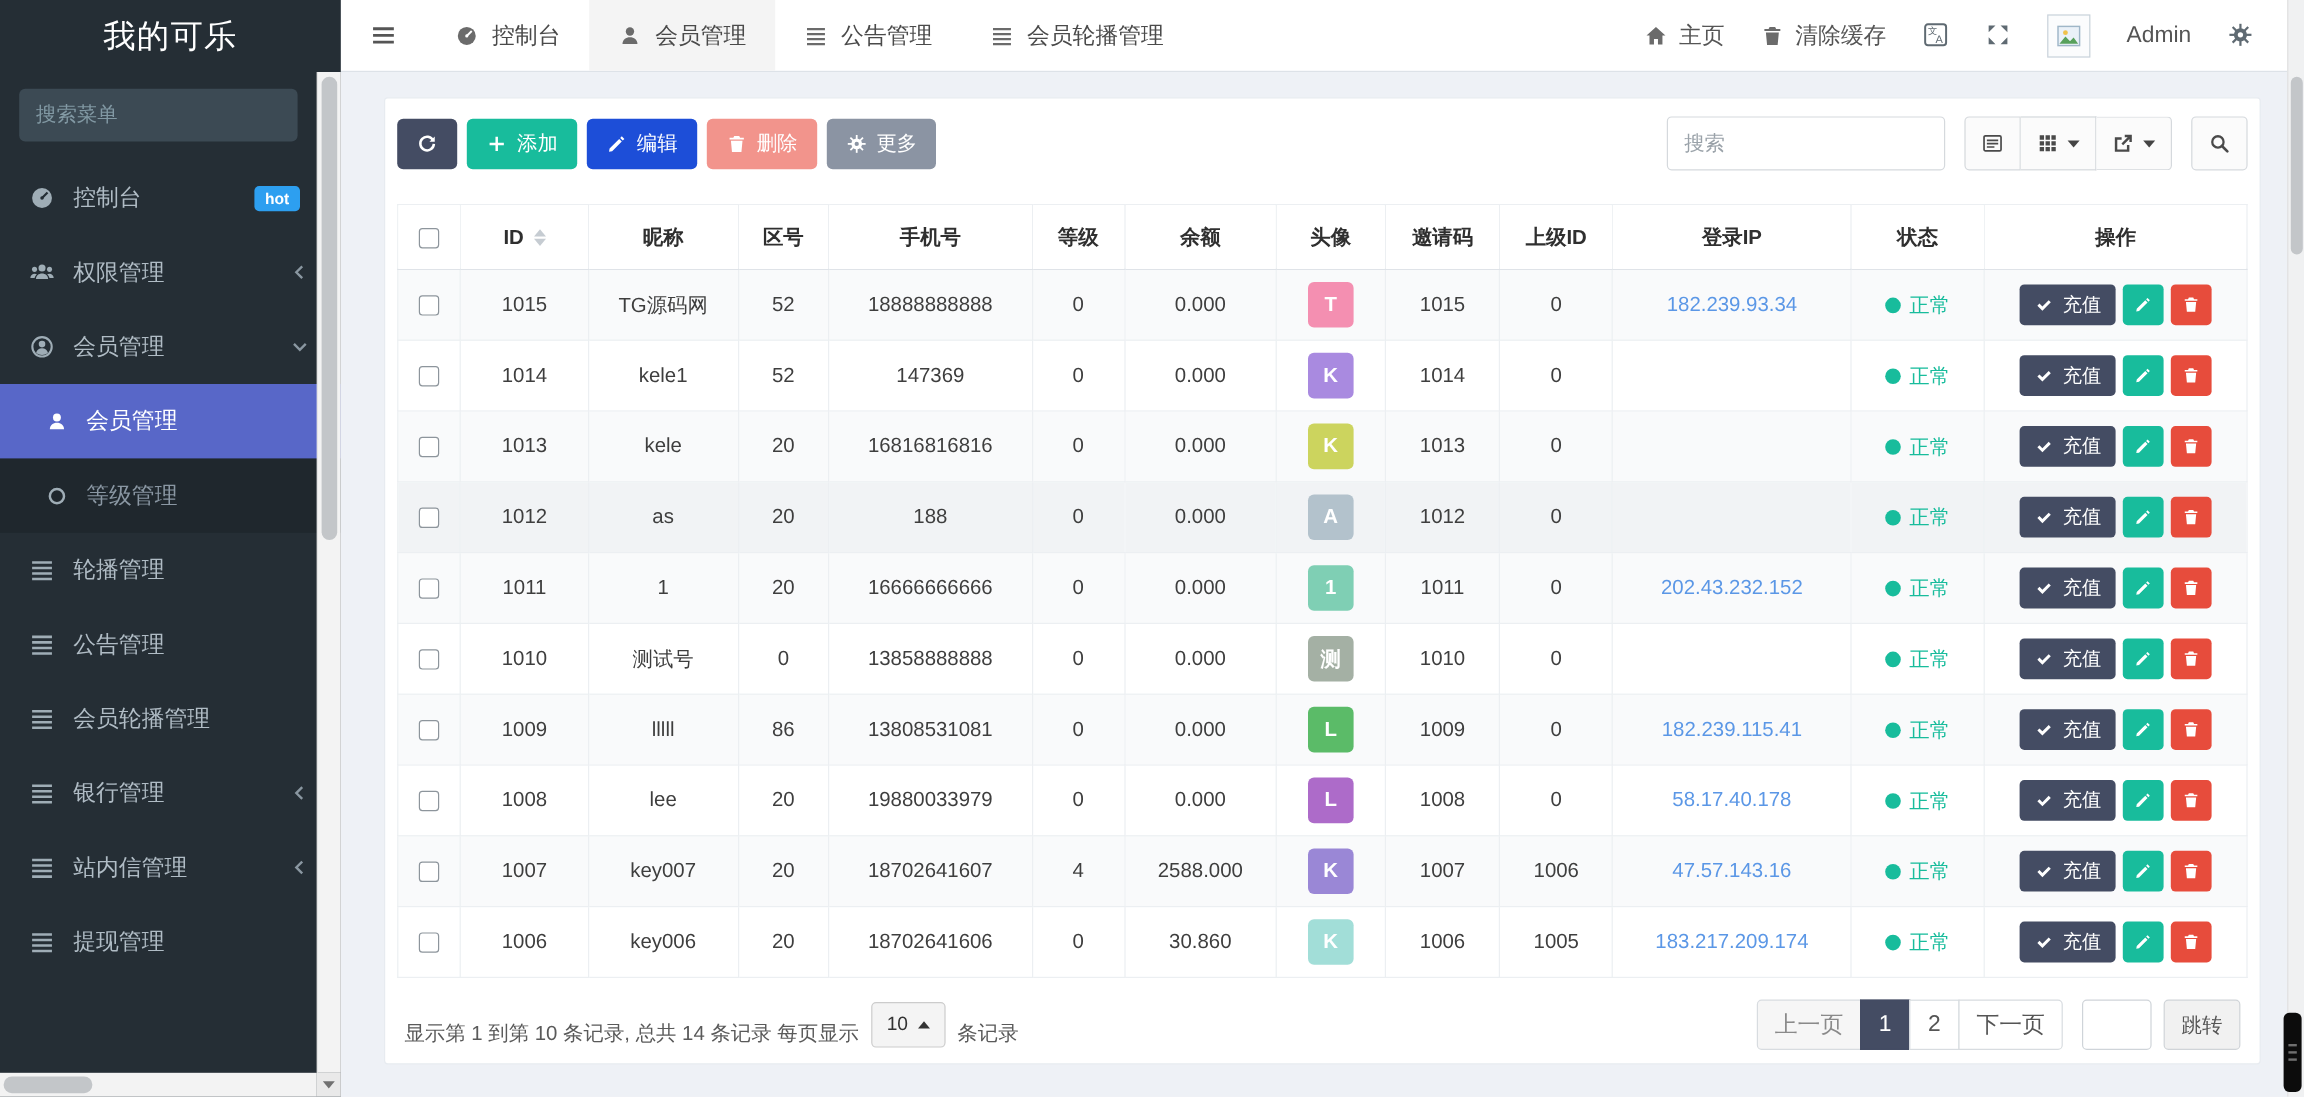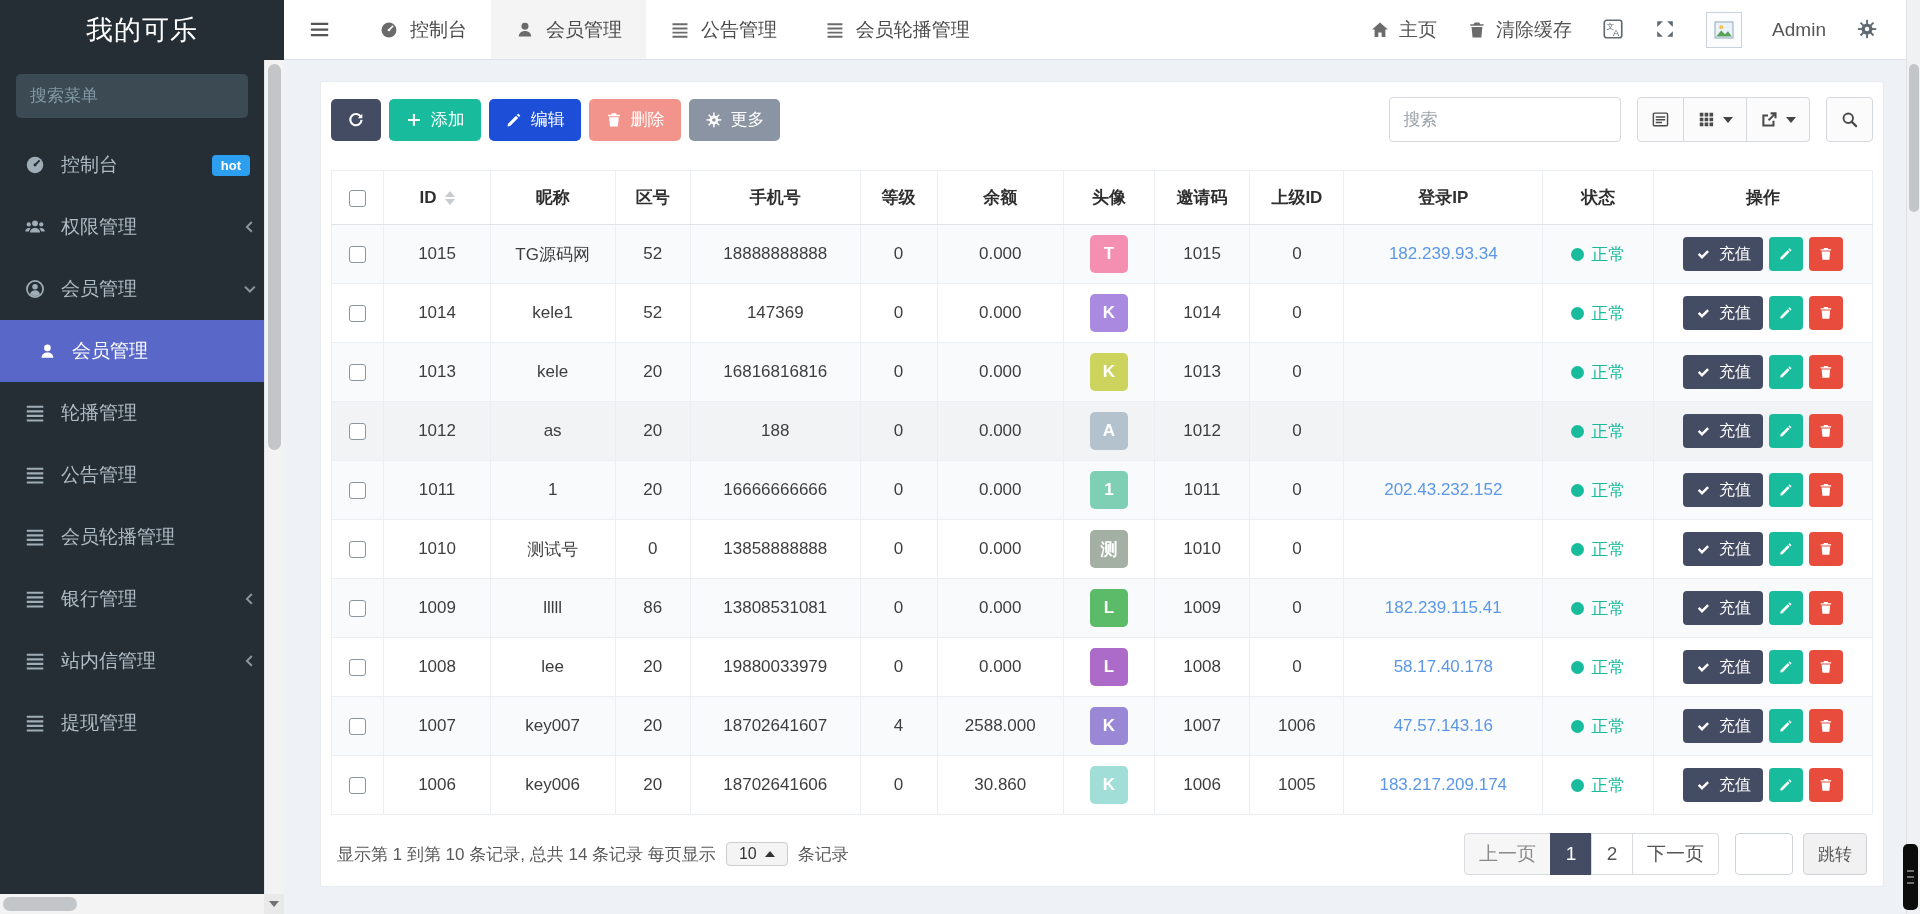--- a/index.html
+++ b/index.html
@@ -92,21 +92,21 @@
   .dot { width:13px; height:13px; border-radius:50%; background:#18bc9c; display:inline-block; }
   .ops-wrap { display:inline-flex; align-items:center; gap:6px; }
   .btn-recharge { height:34px; background:#444c63; color:#fff; border:none; border-radius:4px; font-size:16px; font-family:inherit; display:inline-flex; align-items:center; gap:7px; padding:0 12px; cursor:pointer; }
   .btn-sq { width:34px; height:34px; border:none; border-radius:4px; color:#fff; display:inline-flex; align-items:center; justify-content:center; cursor:pointer; font-size:15px; }
   .btn-sq.edit { background:#18bc9c; }
   .btn-sq.del { background:#e74c3c; }
 
   
   .tfoot { display:flex; align-items:center; margin-top:18px; padding:0 6px; }
   .summary { font-size:17px; color:#5a5a5a; display:flex; align-items:flex-end; gap:10px; }
-  .pagesize { height:24px; min-width:62px; border:1px solid #ccc; border-radius:4px; background:#f4f4f4; display:inline-flex; align-items:center; justify-content:center; gap:8px; padding:0 10px; font-size:16px; color:#333; cursor:pointer; }
+  .pagesize { height:38px; min-width:62px; border:1px solid #ccc; border-radius:4px; background:#f4f4f4; display:inline-flex; align-items:center; justify-content:center; gap:8px; padding:0 10px; font-size:16px; color:#333; cursor:pointer; }
   .pager { margin-left:auto; display:flex; align-items:center; }
   .pg { min-width:42px; height:42px; border:1px solid #d8dce0; background:#fff; color:#555; font-size:19px; display:inline-flex; align-items:center; justify-content:center; padding:0 14px; cursor:pointer; margin-left:-1px; }
   .pg.first { border-radius:4px 0 0 4px; margin-left:0; background:#f6f6f6; color:#8a8a8a; }
   .pg.last { border-radius:0 4px 4px 0; }
   .pg.active { background:#444c63; border-color:#444c63; color:#fff; }
   .jump-input { width:58px; height:42px; border:1px solid #cfd4d9; border-radius:4px; margin-left:16px; font-size:17px; padding:0 8px; outline:none; }
   .btn-jump { height:42px; border:1px solid #d0d4d8; background:#f1f1f1; border-radius:4px; color:#555; font-size:17px; font-family:Liberation Serif, serif; padding:0 14px; margin-left:10px; cursor:pointer; }
 
   
   .pg-vscroll { position:absolute; right:0; top:0; bottom:0; width:14px; background:#f0f1f2; border-left:1px solid #e0e0e0; z-index:5; }
@@ -165,20 +165,26 @@
             <path fill="none" stroke="currentColor" stroke-width="3" d="M4.5 8.5 12 16l7.5-7.5"></path>
           </svg>
       </a>
       <div class="sb-sub">
         <a class="sb-item active">
           <svg class="ic" viewBox="0 0 24 24">
               <circle cx="12" cy="7.5" r="4.2"></circle>
               <path d="M4.5 20c0-4.2 3.4-6.8 7.5-6.8s7.5 2.6 7.5 6.8z"></path>
             </svg>
           <span class="lbl">会员管理</span>
+        </a>
+        <a class="sb-item">
+          <svg class="ic" viewBox="0 0 24 24">
+              <circle cx="12" cy="12" r="7.5" fill="none" stroke="currentColor" stroke-width="2.6"></circle>
+            </svg>
+          <span class="lbl">等级管理</span>
         </a>
       </div>
       <a class="sb-item">
         <svg class="ic" viewBox="0 0 24 24">
             <path d="M3 4h18v2.3H3zM3 9h18v2.3H3zM3 14h18v2.3H3zM3 19h18v2.3H3z"></path>
           </svg>
         <span class="lbl">轮播管理</span>
       </a>
       <a class="sb-item">
         <svg class="ic" viewBox="0 0 24 24">

